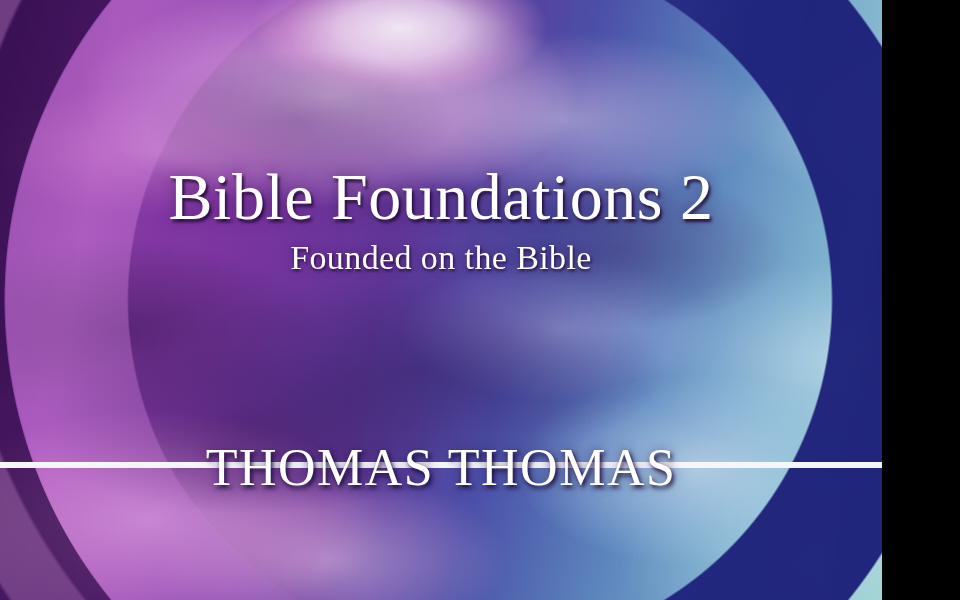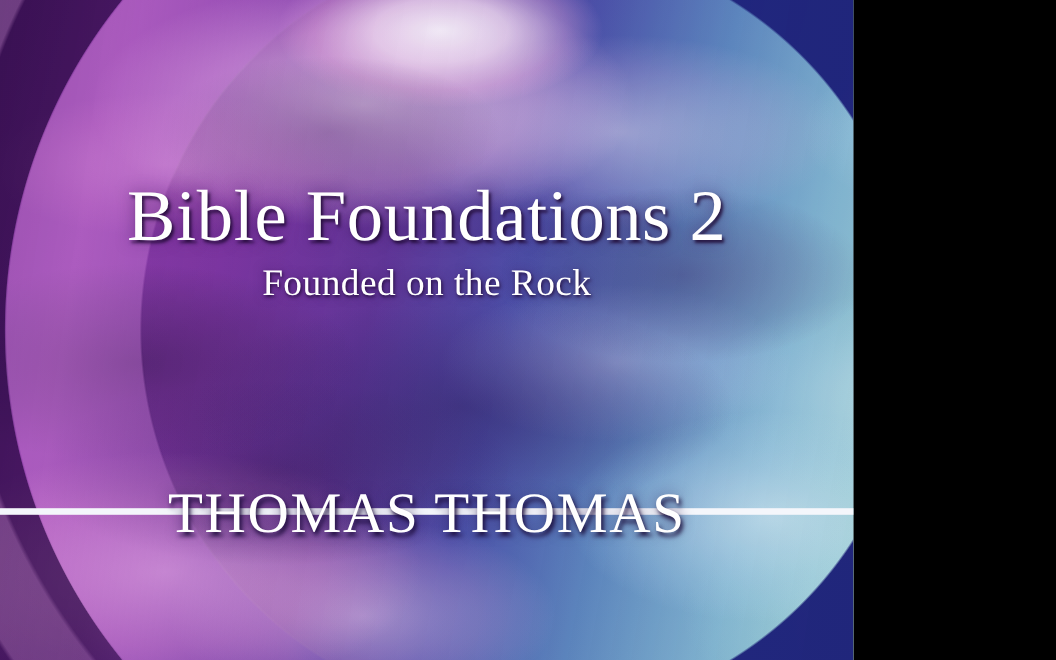--- a/index.html
+++ b/index.html
@@ -3,21 +3,21 @@
 <meta charset="utf-8">
 <title>Book Cover</title>
 <style>
   html, body {
     margin: 0;
     padding: 0;
     background: #000;
   }
   #cover {
     position: relative;
-    width: 776px;
+    width: 882px;
     height: 600px;
     overflow: hidden;
     font-family: "Liberation Serif", serif;
     background: #404040;
   }
 
   
   .sky-base {
     position: absolute;
     inset: 0;
@@ -206,21 +206,21 @@
     <div class="ring-inside"></div>
     <div class="ring-outside"></div>
     <div class="ring-band-2"></div>
     <div class="ring-band"></div>
   </div>
 
   <div class="text-layer">
 
     <div class="title">Bible Foundations 2</div>
 
-    <div class="subtitle">Founded on the Rock</div>
+    <div class="subtitle">Founded on the Bible</div>
 
     <div class="author-row">
       <div class="author-rule"></div>
       <div class="author-name">THOMAS THOMAS</div>
     </div>
 
   </div>
 
 </div>
 

